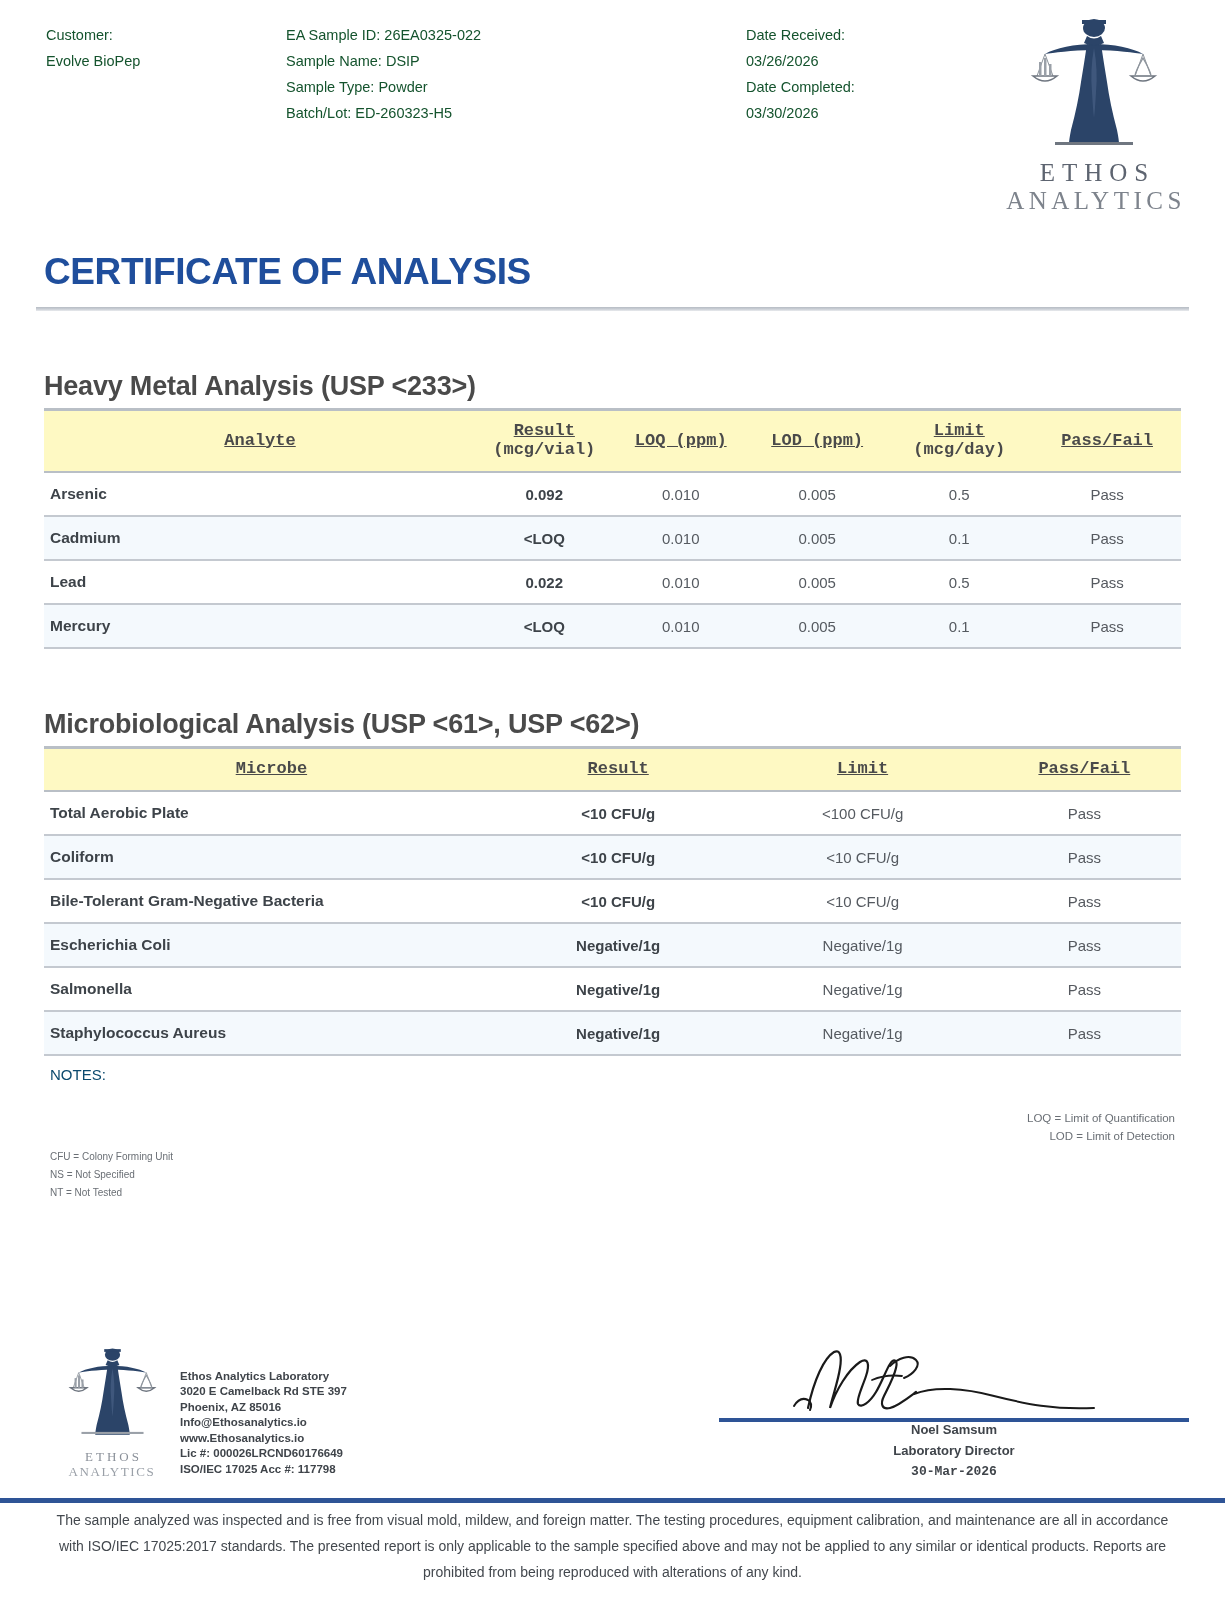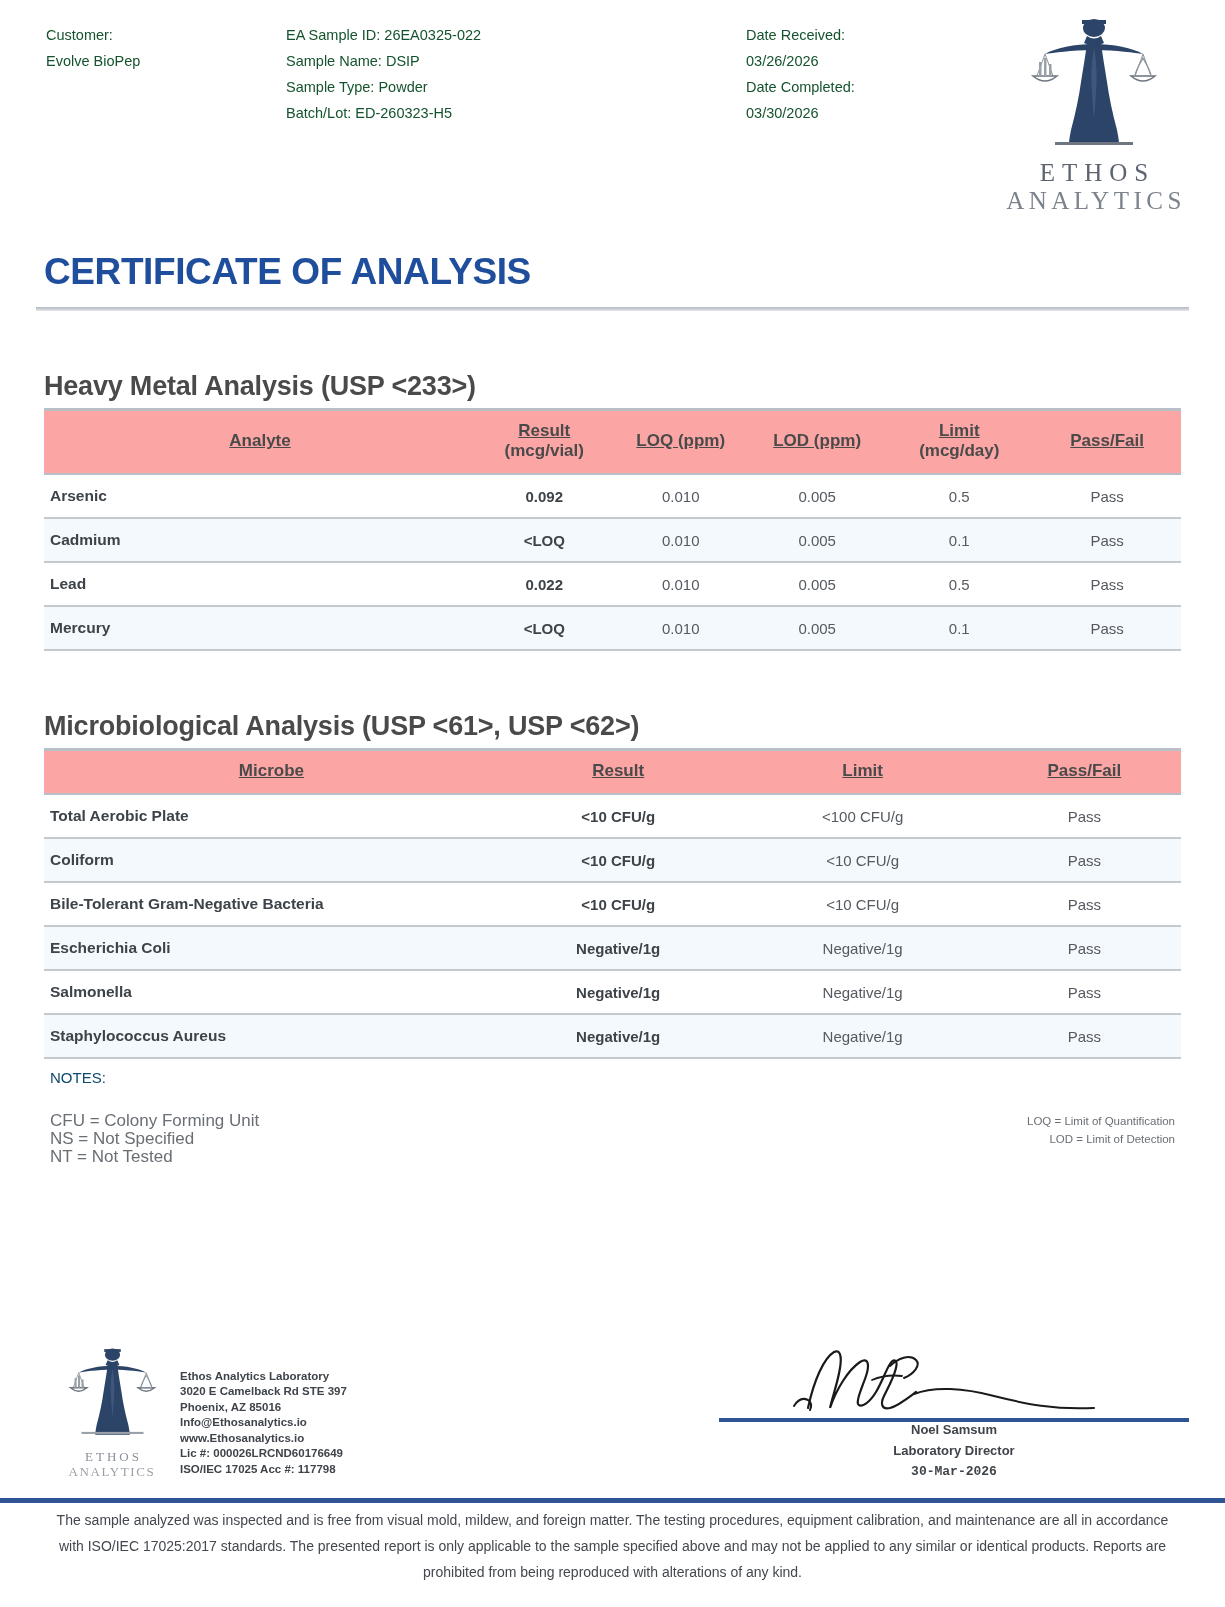--- a/index.html
+++ b/index.html
@@ -43,21 +43,21 @@
     background: linear-gradient(to bottom, #b6bcc4 0%, #c9ced5 50%, #e9ebee 100%);
   }
 
   
   .section { margin-top: 60px; padding: 0 8px; }
   .section-title {
     font-size: 27px; font-weight: bold; color: #4a4a4a;
     margin-bottom: 6px; letter-spacing: -0.2px;
   }
   table { width: 100%; border-collapse: collapse; }
-  thead tr { background: #fca5a5; }
+  thead tr { background: #fef9c3; font-family: Liberation Mono, monospace; }
   thead th {
     font-size: 17px; font-weight: bold; color: #4a4a4a;
     padding: 10px 4px 12px 4px; vertical-align: middle; text-align: center;
   }
   thead th .u { text-decoration: underline; }
   thead tr { border-top: 3px solid #b9bfc6; border-bottom: 2px solid #b9bfc6; }
   tbody td {
     font-size: 15px; padding: 12px 4px; text-align: center;
     border-bottom: 2px solid #c4c9d0; color: #555a60;
   }
@@ -74,21 +74,21 @@
   .hm col.c3 { width: 12%; } .hm col.c4 { width: 12%; }
   .hm col.c5 { width: 13%; } .hm col.c6 { width: 13%; }
 
   
   .mb col.c1 { width: 40%; } .mb col.c2 { width: 21%; }
   .mb col.c3 { width: 22%; } .mb col.c4 { width: 17%; }
 
   
   .notes-label { font-size: 15px; color: #0c4a6e; padding: 10px 0 0 6px; }
   .notes-row { display: flex; margin-top: 26px; padding: 0 6px; }
-  .notes-left { font-size: 17px; line-height: 18px; color: #6a6f75; }
+  .notes-left { font-size: 10px; line-height: 18px; color: #6a6f75; margin-top: 39px; }
   .notes-right {
     margin-left: auto; text-align: right;
     font-size: 11.5px; line-height: 18px; color: #6a6f75;
   }
 
   
   .footer { position: absolute; left: 36px; right: 36px; bottom: 128px; }
   .footer-inner { display: flex; align-items: flex-end; }
   .f-logo { width: 130px; text-align: center; padding-left: 22px; }
   .f-logo-w1 {

